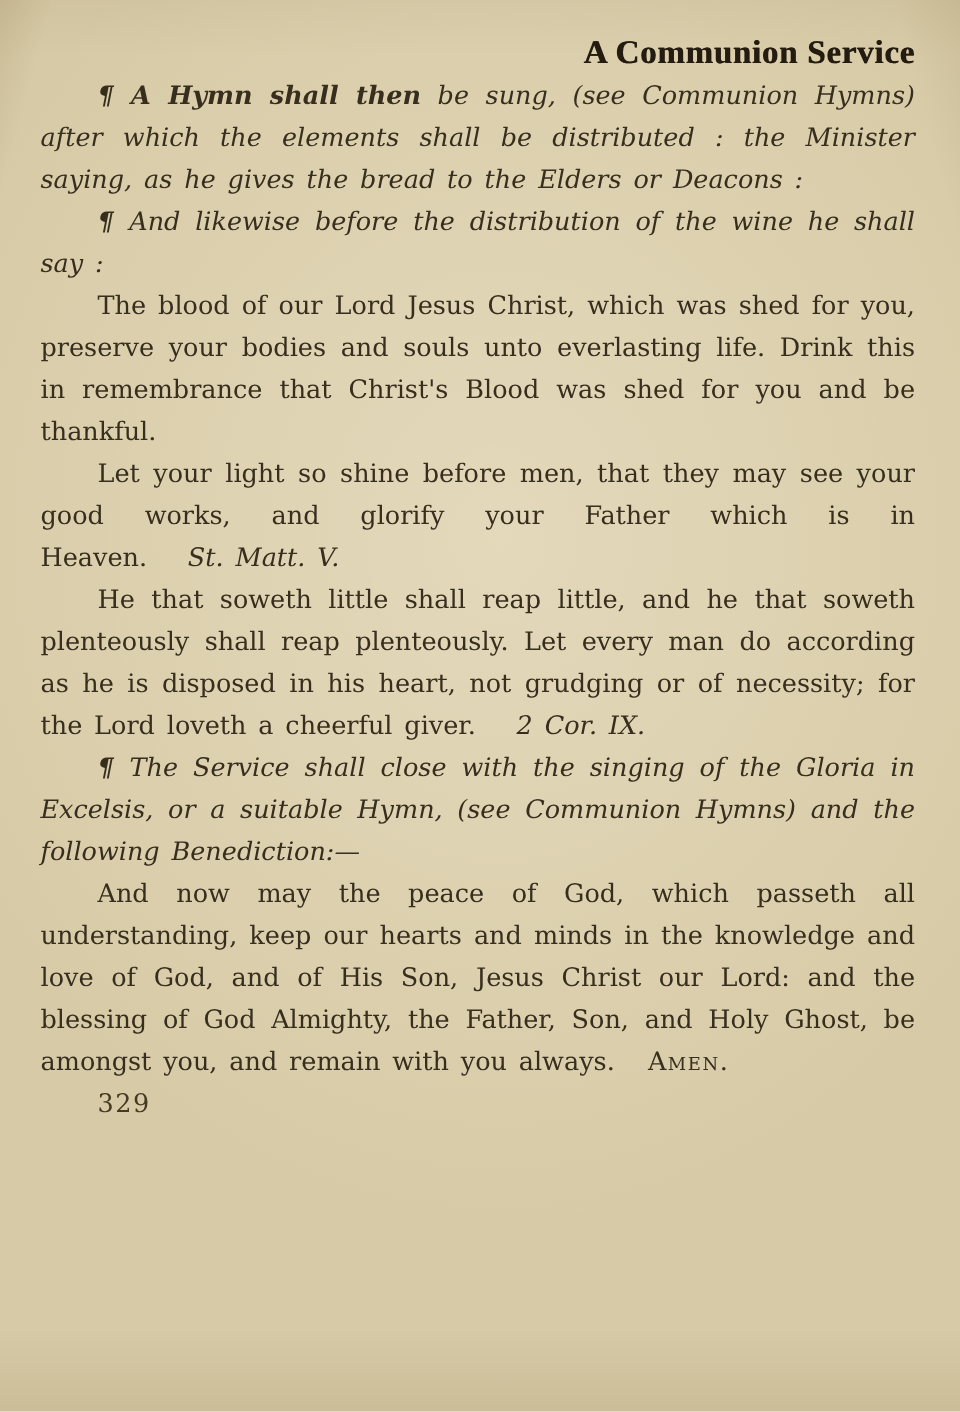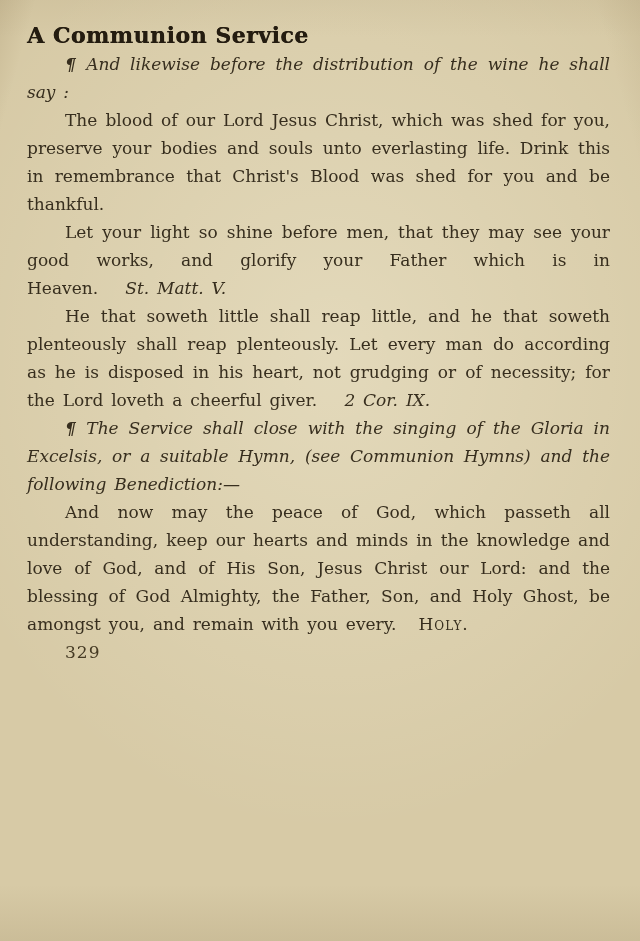--- a/index.html
+++ b/index.html
@@ -19,28 +19,29 @@
       linear-gradient(180deg, rgba(115,92,52,0.06), rgba(115,92,52,0) 4%);
     color: #372e1e;
     font-family: "DejaVu Serif", "Liberation Serif", serif;
     overflow: hidden;
   }
 
   .text-col { padding: 14px 30px 0 27px; }
 
   .title {
     margin: 6px 0 0 0;
-    text-align: left;
+    text-align: right;
     font-size: 22px;
     line-height: 30px;
     font-weight: bold;
     letter-spacing: 0.5px;
     color: #241c10;
     text-shadow: 0.4px 0 0 currentColor;
     text-indent: 0;
+    font-family: Liberation Serif, serif;
   }
 
   p.block {
     margin: 0;
     font-size: 17px;
     line-height: 28px;
     text-align: justify;
     text-indent: 38px;
     word-spacing: 2.5px;
   }
@@ -73,31 +74,32 @@
   }
 </style>
 </head>
 <body>
 
 <div class="page">
   <div class="text-col">
 
     <h1 class="title">A Communion Service</h1>
 
+    <p class="block rubric b-rubric-hymn"><span class="pilcrow">¶ </span><span class="lead-bold">A Hymn shall then</span><span> be sung, (see Communion Hymns) after which the elements shall be distributed : the Minister saying, as he gives the bread to the Elders or Deacons :</span></p>
 
 
     <p class="block rubric b-rubric-wine"><span class="pilcrow">¶ </span><span>And likewise before the distribution of the wine he shall say :</span></p>
 
     <p class="block b-para-blood">The blood of our Lord Jesus Christ, which was shed for you, preserve your bodies and souls unto everlasting life.  Drink this in remembrance that Christ's Blood was shed for you and be thankful.</p>
 
 
     <p class="block b-para-light"><span>Let your light so shine before men, that they may see your good works, and glorify your Father which is in Heaven.</span><span class="cite">St. Matt. V.</span></p>
 
     <p class="block b-para-soweth"><span>He that soweth little shall reap little, and he that soweth plenteously shall reap plenteously.  Let every man do according as he is disposed in his heart, not grudging or of necessity; for the Lord loveth a cheerful giver.</span><span class="cite">2 Cor. IX.</span></p>
 
     <p class="block rubric b-rubric-close"><span class="pilcrow">¶ </span><span>The Service shall close with the singing of the Gloria in Excelsis, or a suitable Hymn, (see Communion Hymns) and the following Benediction:—</span></p>
 
-    <p class="block b-para-benediction"><span>And now may the peace of God, which passeth all understanding, keep our hearts and minds in the knowledge and love of God, and of His Son, Jesus Christ our Lord: and the blessing of God Almighty, the Father, Son, and Holy Ghost, be amongst you, and remain with you every.</span><span class="amen">Holy.</span></p>
+    <p class="block b-para-benediction"><span>And now may the peace of God, which passeth all understanding, keep our hearts and minds in the knowledge and love of God, and of His Son, Jesus Christ our Lord: and the blessing of God Almighty, the Father, Son, and Holy Ghost, be amongst you, and remain with you always.</span><span class="amen">Amen.</span></p>
 
     <p class="block pageno">329</p>
 
   </div>
 </div>
 
 </body></html>

